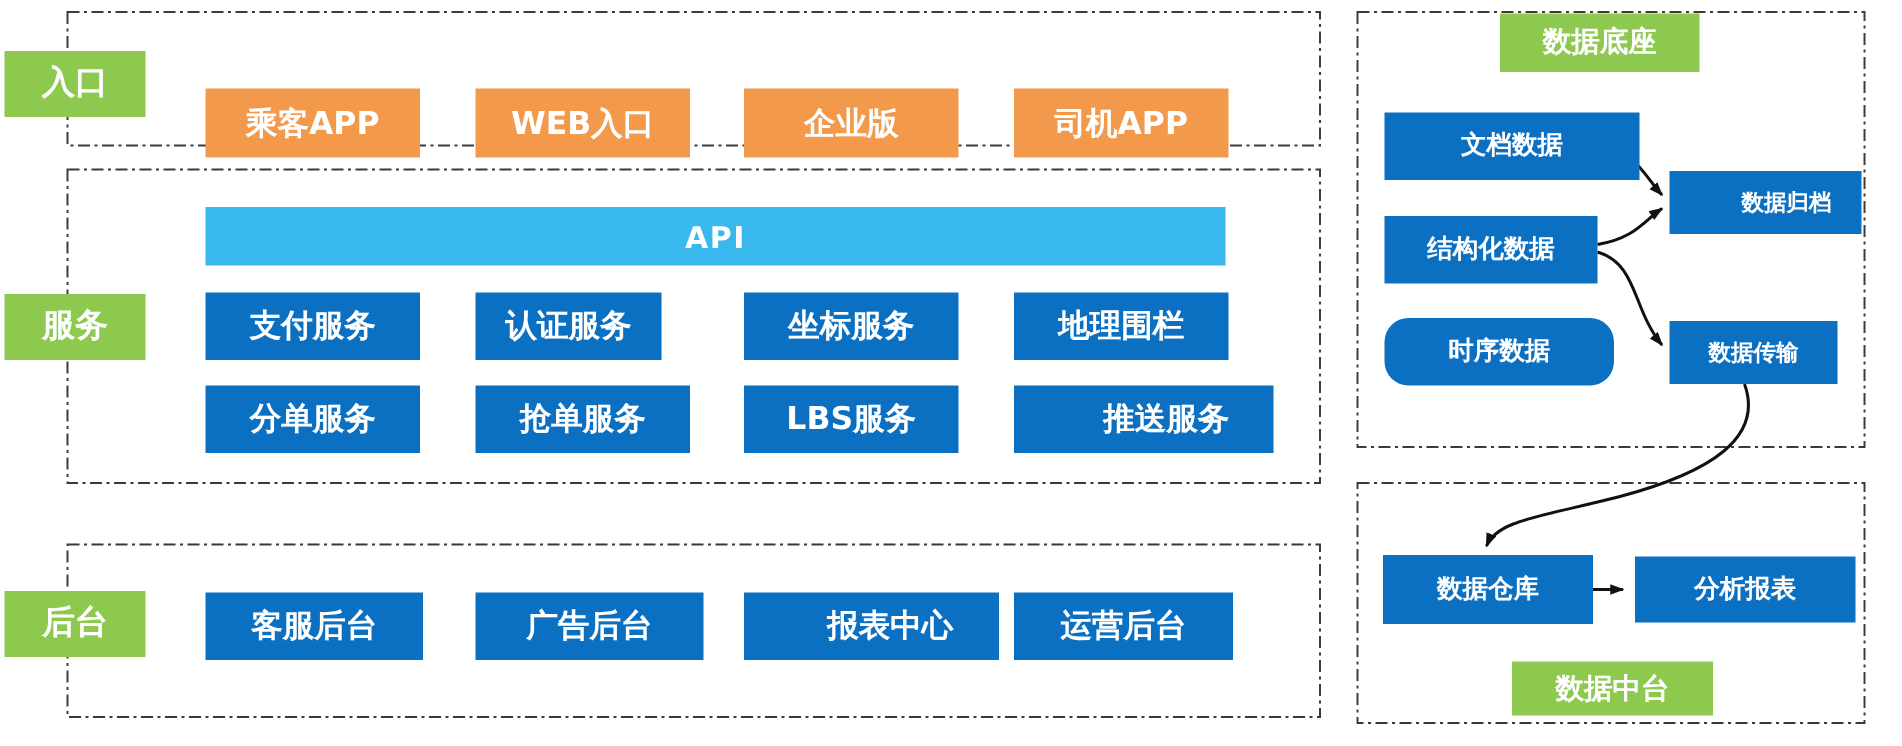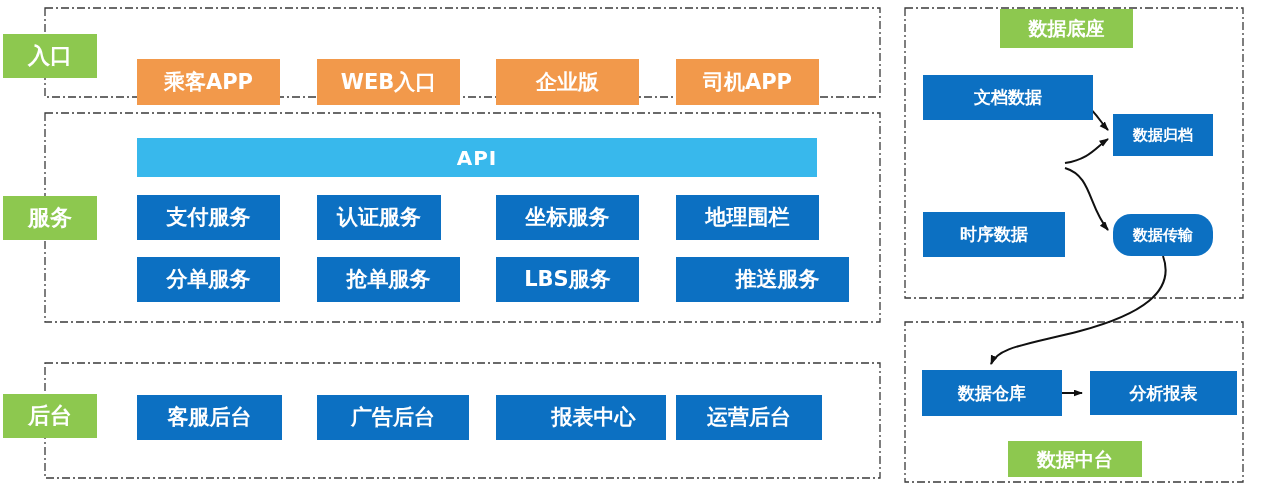--- a/index.html
+++ b/index.html
@@ -66,23 +66,24 @@
   <div class="node bbox" style="left:676px;top:257px;width:143px;height:45px;padding-left:30px;">推送服务</div>
 
   <div class="node bbox" style="left:137px;top:395px;width:145px;height:45px;">客服后台</div>
   <div class="node bbox" style="left:317px;top:395px;width:152px;height:45px;">广告后台</div>
   <div class="node bbox" style="left:496px;top:395px;width:145px;height:45px;padding-left:25px;">报表中心</div>
   <div class="node bbox" style="left:676px;top:395px;width:146px;height:45px;">运营后台</div>
 
   <div class="node rlabel" style="left:1000px;top:9px;width:133px;height:39px;">数据底座</div>
 
   <div class="node rbox" style="left:923px;top:75px;width:170px;height:45px;">文档数据</div>
-  <div class="node rbox" style="left:923px;top:212px;width:142px;height:45px;">时序数据</div>
+  <div class="node rbox" style="left:923px;top:144px;width:142px;height:45px;">结构化数据</div>
+  <div class="node rbox" style="left:923px;top:212px;width:153px;height:45px;border-radius:16px;">时序数据</div>
 
-  <div class="node rsmall" style="left:1113px;top:114px;width:100px;height:42px;">数据归档</div>
-  <div class="node rsmall" style="left:1113px;top:214px;width:100px;height:42px;border-radius:18px;">数据传输</div>
+  <div class="node rsmall" style="left:1113px;top:114px;width:100px;height:42px;padding-left:28px;">数据归档</div>
+  <div class="node rsmall" style="left:1113px;top:214px;width:112px;height:42px;">数据传输</div>
 
   <div class="node rbox" style="left:922px;top:370px;width:140px;height:46px;">数据仓库</div>
   <div class="node rbox" style="left:1090px;top:371px;width:147px;height:44px;">分析报表</div>
 
   <div class="node rlabel" style="left:1008px;top:441px;width:134px;height:36px;">数据中台</div>
 
 </div>
 
 </body></html>

